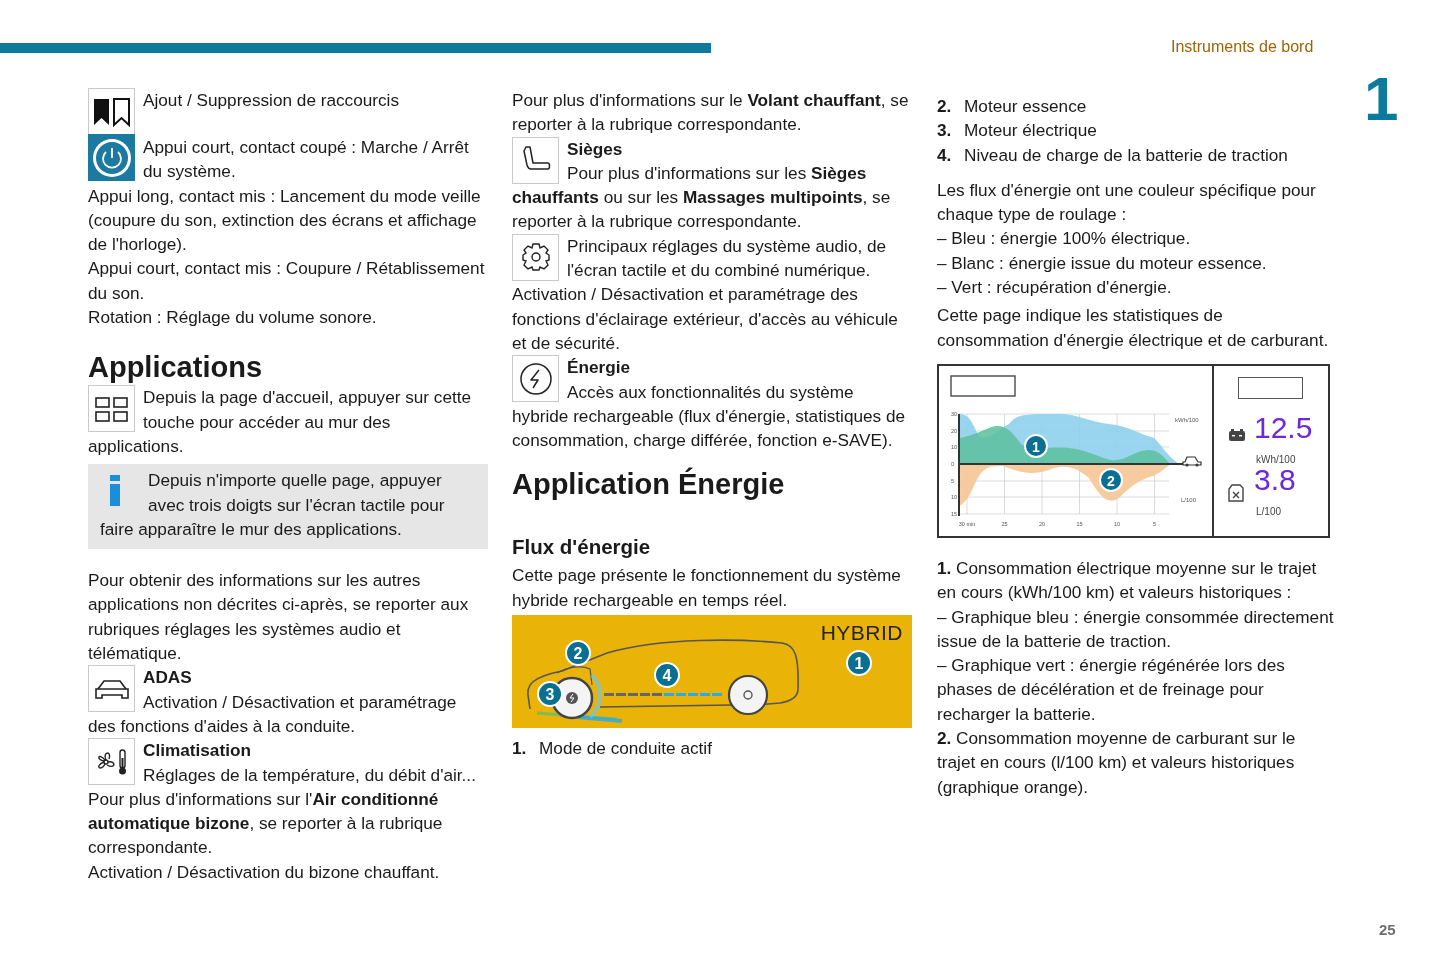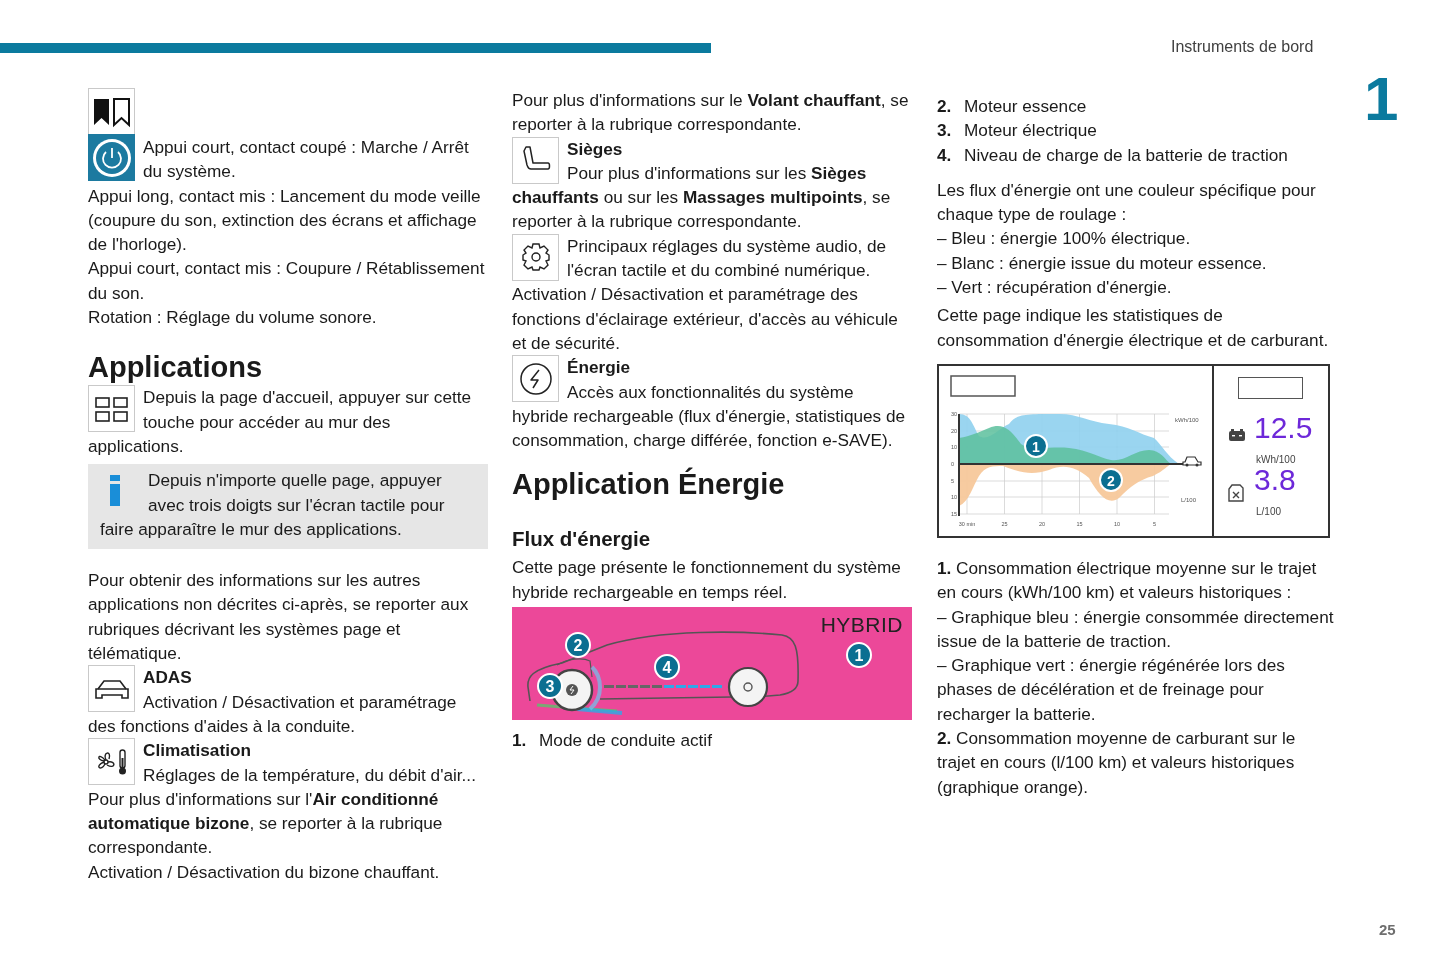--- a/index.html
+++ b/index.html
@@ -1,40 +1,40 @@
 <!DOCTYPE html>
 <html><head>
 <meta charset="utf-8">
 <style>
   html, body { margin:0; padding:0; background:#fff; }
   body { width:1445px; height:964px; position:relative; overflow:hidden;
          font-family:"Liberation Sans", sans-serif; color:#1a1a1a; }
   .topbar { position:absolute; left:0; top:43px; width:711px; height:10px; background:#0b7a9e; }
-  .running-head { position:absolute; left:1171px; top:38px; font-size:16px; color:#404040; }
+  .running-head { position:absolute; left:1171px; top:38px; font-size:16px; color:#a16207; }
   .chapter-num { position:absolute; left:1364px; top:68px; font-size:62px; font-weight:bold; color:#0b7a9e; line-height:62px; }
   .page-num { position:absolute; left:1379px; top:921px; font-size:15px; font-weight:bold; color:#6e6e6e; }
   .col { position:absolute; top:88px; font-size:17.2px; line-height:24.3px; }
   .col1 { left:88px; width:400px; }
   .col2 { left:512px; width:400px; }
   .col3 { left:937px; width:400px; }
   p { margin:0; }
   .b { font-weight:bold; }
   .ico { float:left; width:47px; height:47px; border:1px solid #c9c9c9; box-sizing:border-box; margin:0 8px 1px 0;
          display:flex; align-items:center; justify-content:center; background:#fff; }
   .ico svg { display:block; }
   .clr { clear:both; }
   h2.big { font-size:29px; font-weight:bold; margin:0; line-height:36px; }
   h3.sub { font-size:20.5px; font-weight:bold; margin:0; line-height:26px; }
   .info { background:#e6e6e6; padding:4px 12px 8px 12px; margin:6px 0 19px 0; }
   .info .ibar { float:left; width:10px; height:32px; margin:7px 28px 0 10px; position:relative; }
   .info .ibar .dot { position:absolute; left:0; top:0; width:10px; height:6px; background:#1a8ed8; }
   .info .ibar .stem { position:absolute; left:0; top:9px; width:10px; height:22px; background:#1a8ed8; }
   .ol-item { display:flex; }
   .ol-item .n { font-weight:bold; width:27px; }
-  .figure { background:#ec4899; position:relative; height:113px; margin:3px 0 8px 0; }
+  .figure { background:#eab308; position:relative; height:113px; margin:3px 0 8px 0; }
   .hybrid { position:absolute; right:9px; top:6px; font-size:21px; color:#222; letter-spacing:0.5px; }
   .stats-fig { border:2px solid #333; height:170px; width:389px; position:relative; margin:12px 0 18px 0; display:flex; }
   .stats-left { width:273px; border-right:2px solid #333; position:relative; }
   .stats-right { flex:1; position:relative; }
   .val-big { position:absolute; font-size:30px; color:#6d28d9; }
   .val-unit { position:absolute; font-size:10px; color:#444; }
 </style>
 </head>
 <body>
 
@@ -44,20 +44,21 @@
 <div class="page-num">25</div>
 
 <div class="col col1">
   <div style="position:relative;">
     <div class="ico" style="border-color:#c9c9c9;">
       <svg width="40" height="32" viewBox="0 0 40 32">
         <path d="M2 3 H17 V29 L9.5 22 L2 29 Z" fill="#111"></path>
         <path d="M22 3 H37 V29 L29.5 22 L22 29 Z" fill="none" stroke="#111" stroke-width="2"></path>
       </svg>
     </div>
+    <p>Ajout / Suppression de raccourcis</p>
     <div class="clr"></div>
     <div class="ico" style="background:#1c7aa0;border-color:#1c7aa0;margin-top:-2px;">
       <svg width="42" height="42" viewBox="0 0 42 42">
         <circle cx="21" cy="21" r="19" fill="#fff"></circle>
         <circle cx="21" cy="21" r="16" fill="#1c7aa0"></circle>
         <path d="M15 15 A9 9 0 1 0 27 15" fill="none" stroke="#fff" stroke-width="1.8"></path>
         <line x1="21" y1="11" x2="21" y2="21" stroke="#fff" stroke-width="1.8"></line>
       </svg>
     </div>
     <p style="margin-top:-1px;">Appui court, contact coupé : Marche / Arrêt du système.</p>
@@ -76,21 +77,21 @@
   </div>
   <p>Depuis la page d'accueil, appuyer sur cette touche pour accéder au mur des applications.</p>
   <div class="info">
     <div class="ibar">
         <div class="dot"></div>
         <div class="stem"></div>
       </div>
     <p>Depuis n'importe quelle page, appuyer avec trois doigts sur l'écran tactile pour faire apparaître le mur des applications.</p>
     <div class="clr"></div>
   </div>
-  <p>Pour obtenir des informations sur les autres applications non décrites ci-après, se reporter aux rubriques décrivant les systèmes page et télématique.</p>
+  <p>Pour obtenir des informations sur les autres applications non décrites ci-après, se reporter aux rubriques réglages les systèmes audio et télématique.</p>
   <div class="ico">
     <svg width="40" height="32" viewBox="0 0 40 32">
       <path d="M6 16 L12 8 H28 L34 16" fill="none" stroke="#222" stroke-width="1.6"></path>
       <path d="M4 16 H36 V25 H30 V22 H10 V25 H4 Z" fill="none" stroke="#222" stroke-width="1.6"></path>
     </svg>
   </div>
   <p class="b">ADAS</p>
   <p>Activation / Désactivation et paramétrage des fonctions d'aides à la conduite.</p>
   <div class="ico">
     <svg width="40" height="32" viewBox="0 0 40 32">
@@ -133,21 +134,21 @@
   <p>Activation / Désactivation et paramétrage des fonctions d'éclairage extérieur, d'accès au véhicule et de sécurité.</p>
   <div class="ico">
     <svg width="38" height="38" viewBox="0 0 38 38">
       <circle cx="19" cy="19" r="15" fill="none" stroke="#222" stroke-width="1.5"></circle>
       <path d="M22 10 L14 20 H21 L16 28" fill="none" stroke="#222" stroke-width="1.5" stroke-linejoin="round"></path>
     </svg>
   </div>
   <p class="b">Énergie</p>
   <p>Accès aux fonctionnalités du système hybride rechargeable (flux d'énergie, statistiques de consommation, charge différée, fonction e-SAVE).</p>
   <h2 class="big" style="margin-top:14px;">Application Énergie</h2>
-  <h3 class="sub" style="margin-top:24px;">Flux d'énergie</h3>
+  <h3 class="sub" style="margin-top:32px;">Flux d'énergie</h3>
   <p style="margin-top:3px;">Cette page présente le fonctionnement du système hybride rechargeable en temps réel.</p>
   <div class="figure">
     <div class="hybrid">HYBRID</div>
     <svg width="392" height="113" viewBox="0 0 392 113" style="position:absolute;left:0;top:0;">
       <path d="M18 94 L16 80 C15 70 20 62 50 56 L95 38 C150 22 230 24 270 28 C283 30 287 40 286 74 C286 82 280 86 268 88 L245 90" fill="none" stroke="#555" stroke-width="1.6"></path>
       <path d="M220 90 L88 92" fill="none" stroke="#555" stroke-width="1.6"></path>
       <path d="M45 58 C55 52 70 50 78 54 L80 70" fill="none" stroke="#555" stroke-width="1.2"></path>
       <path d="M25 98 L75 102 L105 104" stroke="#5cc26a" stroke-width="3" fill="none" opacity="0.8"></path>
       <path d="M65 102 L110 106" stroke="#2ea8e8" stroke-width="4" fill="none" opacity="0.8"></path>
       <path d="M80 60 C90 70 92 90 78 102" stroke="#6ec6ee" stroke-width="4" fill="none" opacity="0.7"></path>

